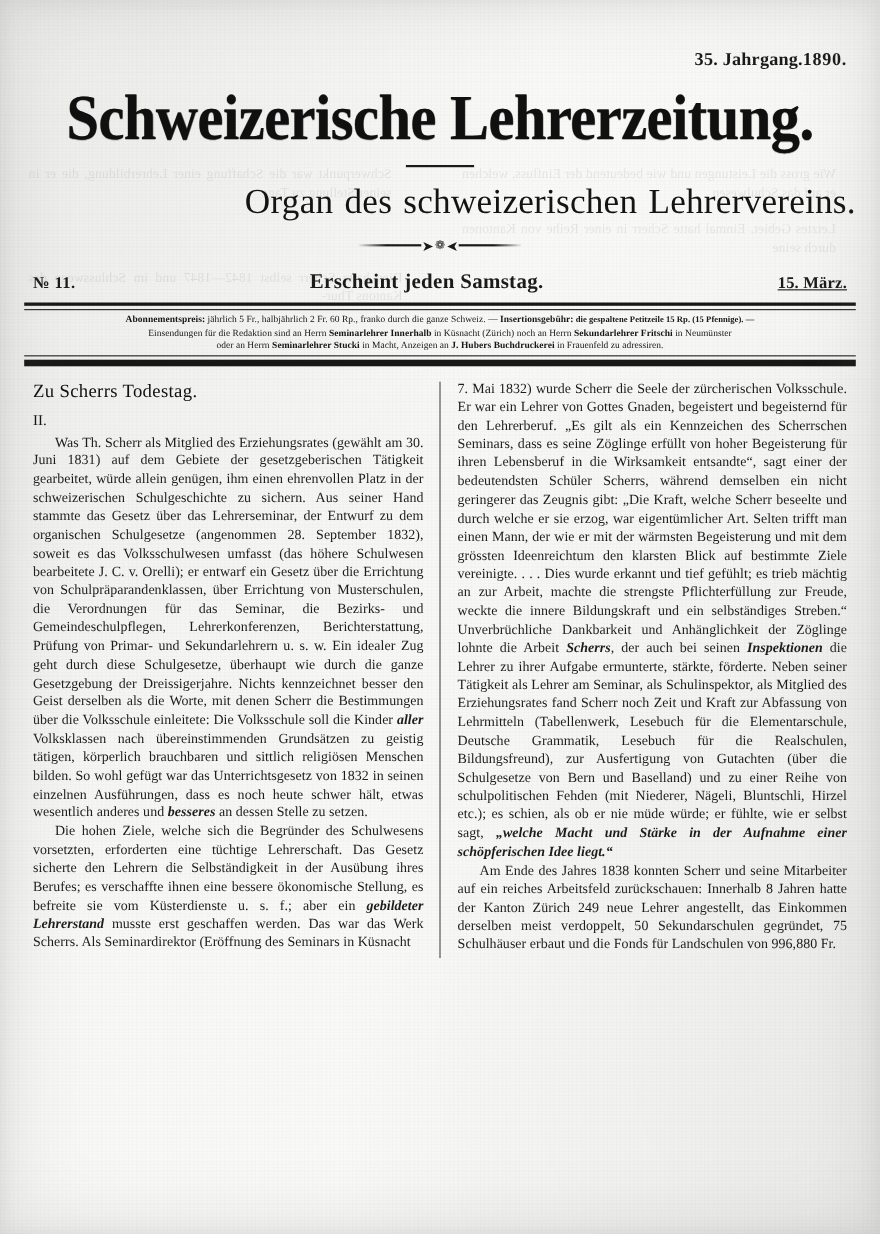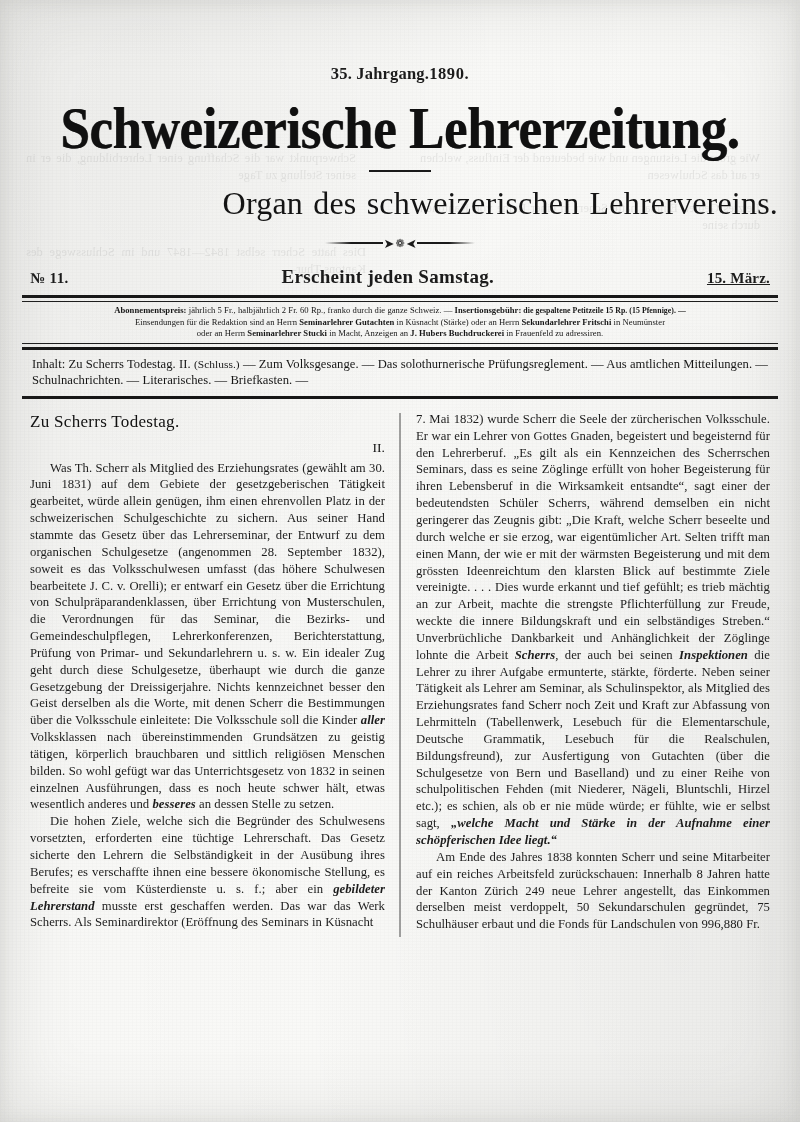--- a/index.html
+++ b/index.html
@@ -61,23 +61,23 @@
   .content {
     position: absolute;
     inset: 0;
     padding: 0 22px;
     box-sizing: border-box;
   }
 
   
   .topline {
     display: flex;
-    justify-content: center;
+    justify-content: flex-end;
     align-items: baseline;
-    padding-top: 64px;
+    padding-top: 44px;
     font-weight: bold;
     font-size: 16.5px;
     letter-spacing: 0.2px;
   }
   .topline .vol { padding-left: 8px; }
   .topline .year { padding-right: 8px; letter-spacing: 0.6px; }
 
   .masthead {
     text-align: center;
     font-weight: bold;
@@ -208,21 +208,21 @@
   }
 
   .article-title {
     font-size: 17px;
     font-weight: normal;
     letter-spacing: 0.3px;
     margin: 3px 0 0 0;
     color: #101010;
   }
   .article-sub {
-    text-align: right;
+    text-align: left;
     font-size: 13.5px;
     margin: 9px 0 3px 0;
     color: #121212;
   }
 
   .col p {
     margin: 0;
     text-indent: 20px;
   }
   .col p.cont { text-indent: 0; }
@@ -266,33 +266,30 @@
     </div>
 
     <div class="rule-thick"></div>
     <div class="rule-thin"></div>
 
     <div class="imprint">
       <div>
         <b>Abonnementspreis:</b><span> jährlich 5 Fr., halbjährlich 2 Fr. 60 Rp., franko durch die ganze Schweiz. — </span><b>Insertionsgebühr:</b><span class="tiny"> die gespaltene Petitzeile 15 Rp. (15 Pfennige). —</span>
       </div>
       <div>
-        <span>Einsendungen für die Redaktion sind an Herrn </span><b>Seminarlehrer Gutachten</b><span> in Küsnacht (Stärke) oder an Herrn </span><b>Sekundarlehrer Fritschi</b><span> in Neumünster</span>
+        <span>Einsendungen für die Redaktion sind an Herrn </span><b>Seminarlehrer Innerhalb</b><span> in Küsnacht (Zürich) noch an Herrn </span><b>Sekundarlehrer Fritschi</b><span> in Neumünster</span>
       </div>
       <div>
         <span>oder an Herrn </span><b>Seminarlehrer Stucki</b><span> in Macht, Anzeigen an </span><b>J. Hubers Buchdruckerei</b><span> in Frauenfeld zu adressiren.</span>
       </div>
     </div>
 
     <div class="rule-thin" style="margin-top:0;"></div>
     <div class="rule-thick" style="margin-top:2.5px;"></div>
 
-    <div class="inhalt">
-      <span class="lbl">Inhalt:</span><span> Zu Scherrs Todestag. II. </span><span class="sm">(Schluss.)</span><span> — Zum Volksgesange. — Das solothurnerische Prüfungsreglement. — Aus amtlichen Mitteilungen. — Schulnachrichten. — Literarisches. — Briefkasten. —</span>
-    </div>
 
     <div class="rule-thick" style="margin-top:0;"></div>
 
     <div class="columns">
 
       <div class="col-divider"></div>
 
       <div class="col left">
         <h1 class="article-title">Zu Scherrs Todestag.</h1>
         <div class="article-sub">II.</div>

